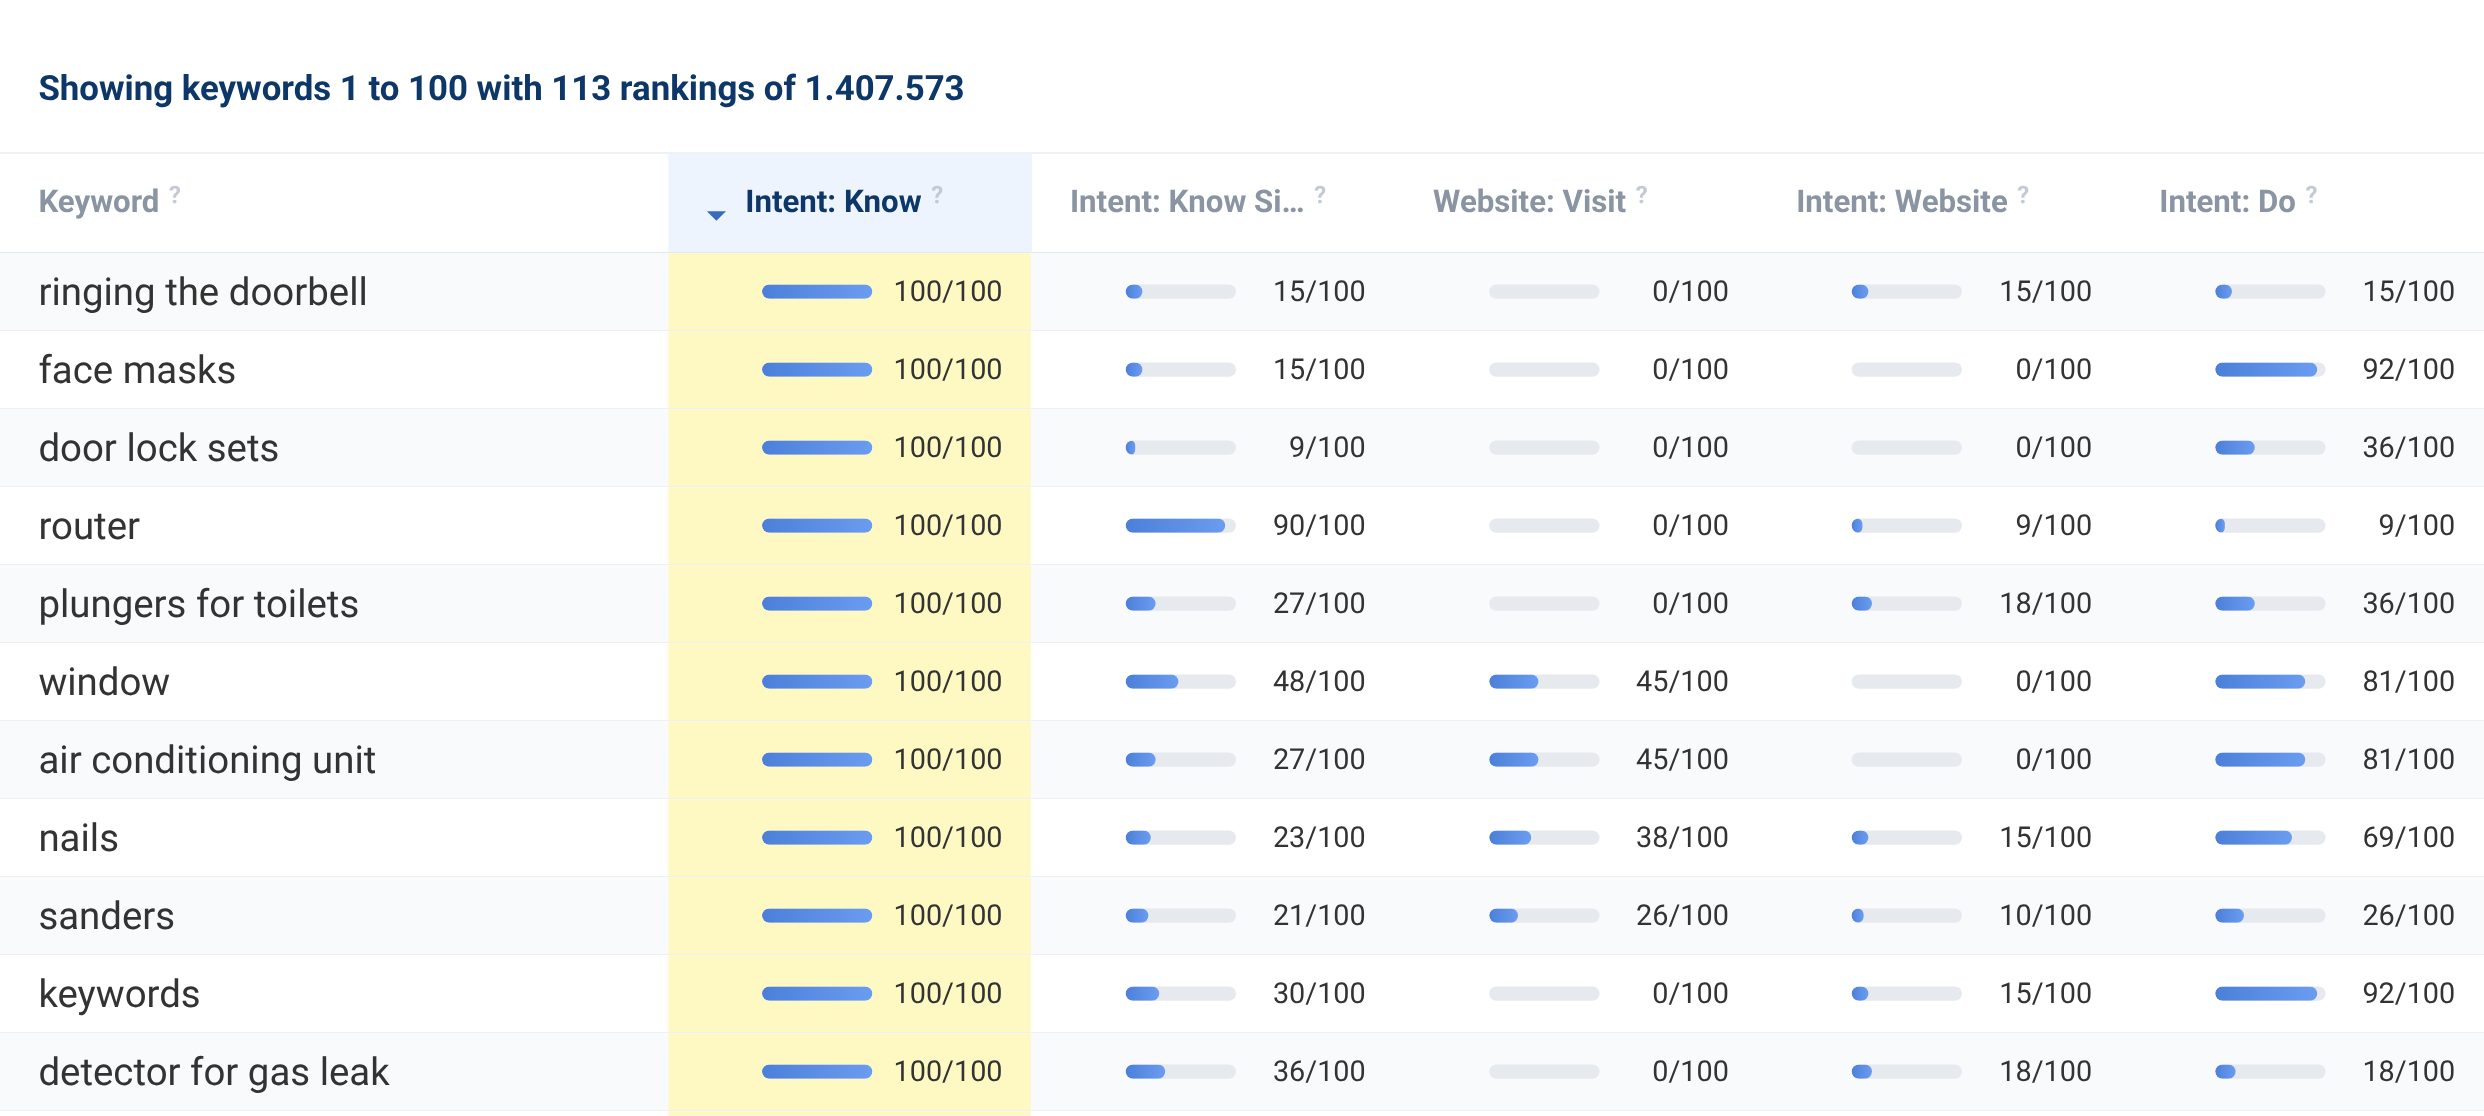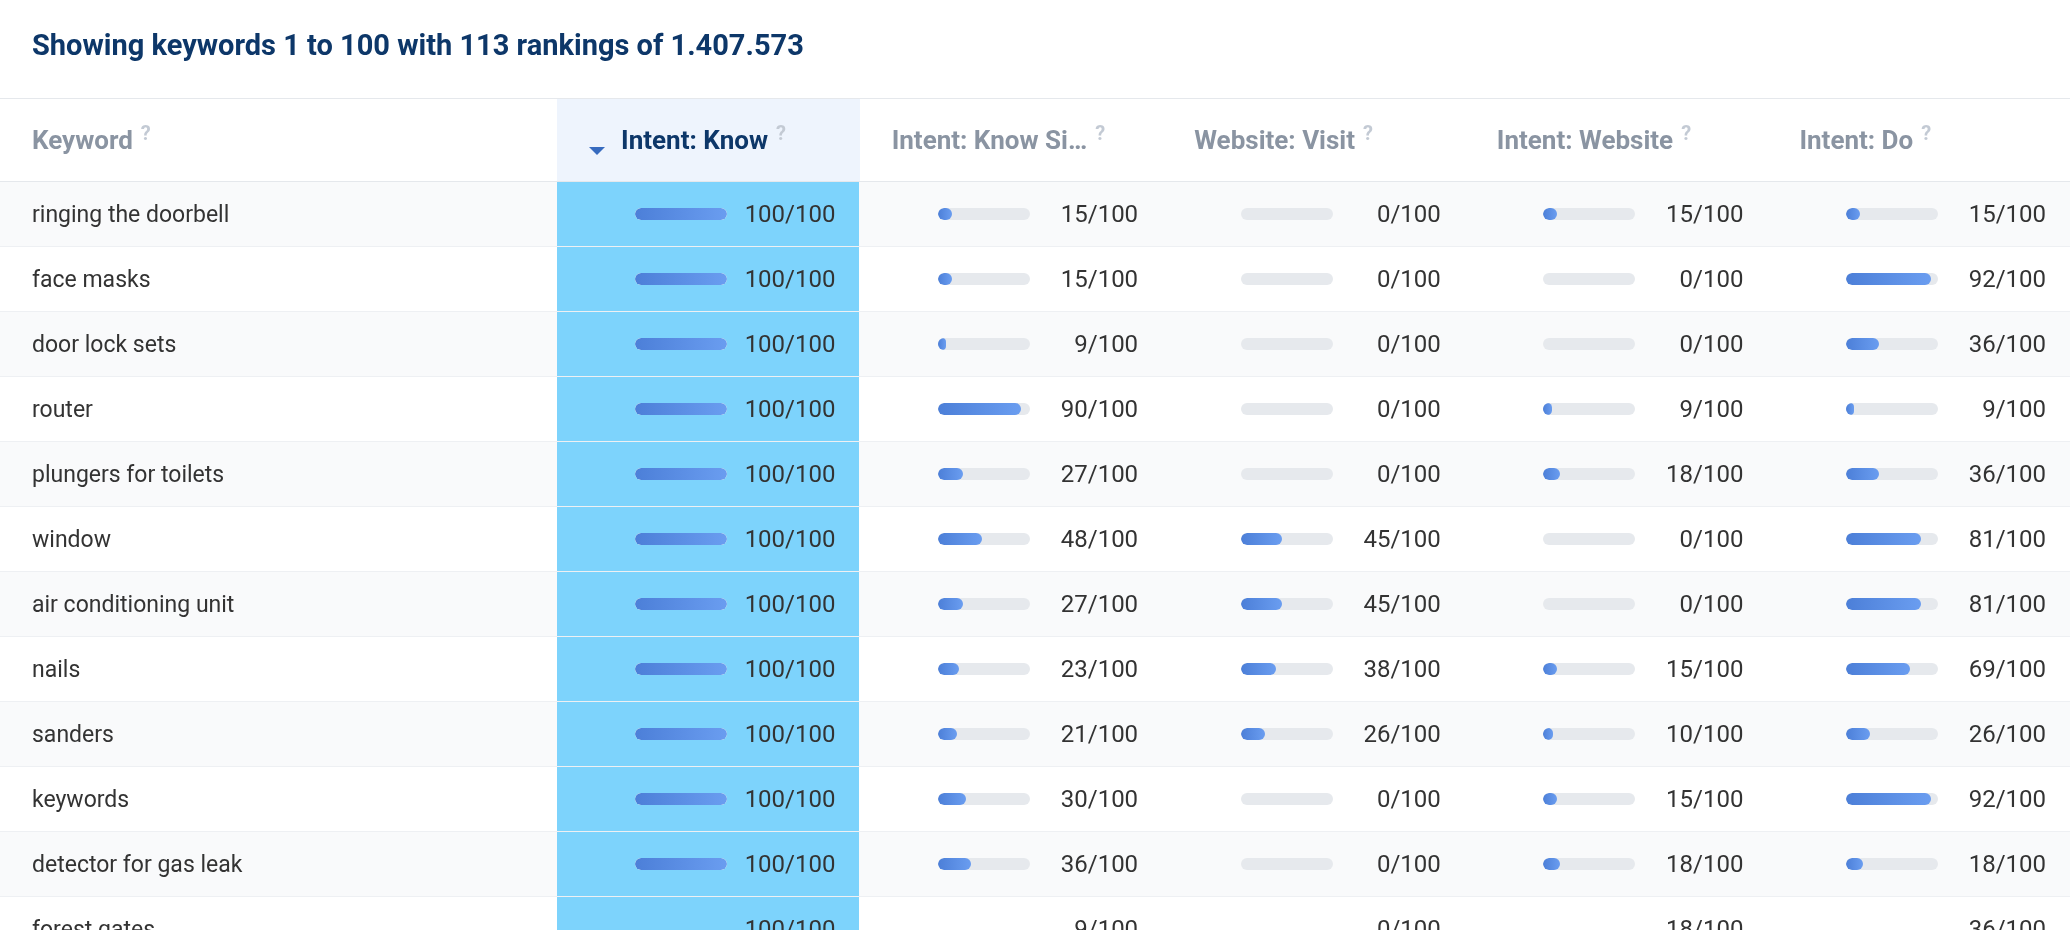--- a/index.html
+++ b/index.html
@@ -3,21 +3,21 @@
 <meta charset="utf-8">
 <style>
   * { box-sizing: border-box; margin: 0; padding: 0; }
   body {
     font-family: -apple-system, BlinkMacSystemFont, "Segoe UI", Roboto, Arial, sans-serif;
     background: #fff;
     color: #333;
     font-size: 24px;
   }
   .header-bar {
-    padding: 28px 32px 36px 32px;
+    padding: 57px 32px 36px 32px;
     border-bottom: 1px solid #e5e8ec;
   }
   .header-text {
     font-size: 29px;
     font-weight: 700;
     color: #0d3769;
   }
   .table {
     width: 100%;
   }
@@ -68,29 +68,29 @@
   .row:nth-child(odd) { background: #f9fafb; }
   .row:nth-child(even) { background: #ffffff; }
   .cell {
     padding: 18px 24px 18px 32px;
     display: flex;
     align-items: center;
     height: 64px;
   }
   .cell.keyword {
     width: 586px;
-    font-size: 23px;
+    font-size: 32px;
     color: #333;
   }
   .cell.intent {
     width: 317px;
     justify-content: flex-end;
     gap: 18px;
   }
-  .cell.intent.sorted-col { background: #7dd3fc; }
+  .cell.intent.sorted-col { background: #fef9c3; }
   .bar-track {
     width: 92px;
     height: 12px;
     background: #e6e9ed;
     border-radius: 6px;
     overflow: hidden;
     flex-shrink: 0;
   }
   .bar-fill {
     height: 100%;

